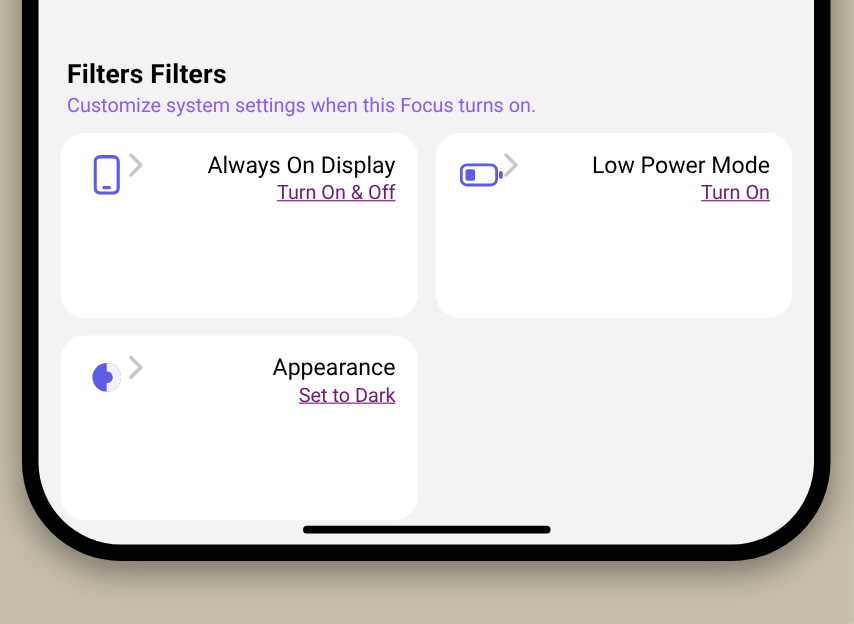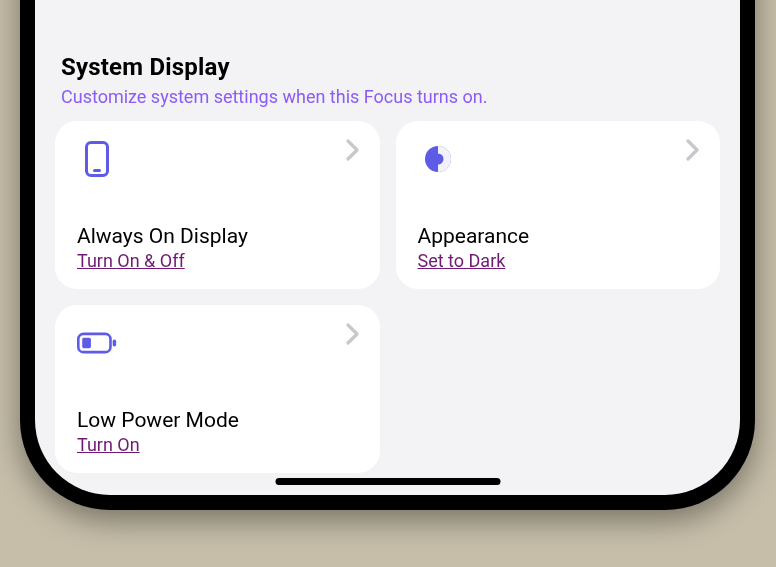--- a/index.html
+++ b/index.html
@@ -57,24 +57,24 @@
     display:flex;
     flex-wrap:wrap;
     gap:16px;
   }
   .card{
     width:calc(50% - 8px);
     background:#fff;
     border-radius:22px;
     padding:18px 20px 18px 22px;
     display:flex;
-    flex-direction:column;
     justify-content:space-between;
     position:relative;
     min-height:168px;
+    text-align:right;
   }
   .card-top{
     display:flex;
     align-items:flex-start;
     justify-content:space-between;
   }
   .card-icon{
     width:40px;
     height:40px;
     display:flex;
@@ -96,21 +96,21 @@
     text-decoration:underline;
   }
 </style>
 </head>
 <body>
 
 <div class="phone-frame">
   <div class="phone-inner">
 
     <div class="section-header">
-      <div class="section-title">System Display</div>
+      <div class="section-title">Filters Filters</div>
       <div class="section-sub">Customize system settings when this Focus turns on.</div>
     </div>
 
     <div class="cards">
 
       <div class="card">
         <div class="card-top">
           <span class="card-icon">
             <svg width="24" height="36" viewBox="0 0 24 36" fill="none">
               <rect x="1.5" y="1.5" width="21" height="33" rx="4.5" stroke="#5E5CE6" stroke-width="3"></rect>
@@ -125,56 +125,56 @@
         </div>
         <div>
           <div class="card-title">Always On Display</div>
           <div class="card-detail">Turn On &amp; Off</div>
         </div>
       </div>
 
       <div class="card">
         <div class="card-top">
           <span class="card-icon">
+            <svg width="46" height="24" viewBox="0 0 46 24" fill="none">
+              <rect x="1.5" y="1.5" width="37" height="21" rx="6" stroke="#5E5CE6" stroke-width="3"></rect>
+              <rect x="6" y="6" width="10" height="12" rx="2" fill="#5E5CE6"></rect>
+              <rect x="41" y="8" width="4" height="8" rx="2" fill="#5E5CE6"></rect>
+            </svg>
+          </span>
+          <span class="chev">
+            <svg width="14" height="22" viewBox="0 0 14 22" fill="none">
+              <path d="M2 2 L11 11 L2 20" stroke="#c7c7cc" stroke-width="3.2" stroke-linecap="round" stroke-linejoin="round"></path>
+            </svg>
+          </span>
+        </div>
+        <div>
+          <div class="card-title">Low Power Mode</div>
+          <div class="card-detail">Turn On</div>
+        </div>
+      </div>
+
+      <div class="card">
+        <div class="card-top">
+          <span class="card-icon">
             <svg width="30" height="30" viewBox="0 0 30 30">
               <circle cx="15" cy="15" r="13" fill="#5E5CE6"></circle>
               <path d="M15 2 A13 13 0 0 1 15 28 Z" fill="#ffffff" opacity="0.92"></path>
               <circle cx="15" cy="15" r="5.5" fill="#5E5CE6"></circle>
             </svg>
           </span>
           <span class="chev">
             <svg width="14" height="22" viewBox="0 0 14 22" fill="none">
               <path d="M2 2 L11 11 L2 20" stroke="#c7c7cc" stroke-width="3.2" stroke-linecap="round" stroke-linejoin="round"></path>
             </svg>
           </span>
         </div>
         <div>
           <div class="card-title">Appearance</div>
           <div class="card-detail">Set to Dark</div>
         </div>
       </div>
 
-      <div class="card">
-        <div class="card-top">
-          <span class="card-icon">
-            <svg width="46" height="24" viewBox="0 0 46 24" fill="none">
-              <rect x="1.5" y="1.5" width="37" height="21" rx="6" stroke="#5E5CE6" stroke-width="3"></rect>
-              <rect x="6" y="6" width="10" height="12" rx="2" fill="#5E5CE6"></rect>
-              <rect x="41" y="8" width="4" height="8" rx="2" fill="#5E5CE6"></rect>
-            </svg>
-          </span>
-          <span class="chev">
-            <svg width="14" height="22" viewBox="0 0 14 22" fill="none">
-              <path d="M2 2 L11 11 L2 20" stroke="#c7c7cc" stroke-width="3.2" stroke-linecap="round" stroke-linejoin="round"></path>
-            </svg>
-          </span>
-        </div>
-        <div>
-          <div class="card-title">Low Power Mode</div>
-          <div class="card-detail">Turn On</div>
-        </div>
-      </div>
-
     </div>
 
     <div class="home-indicator"></div>
   </div>
 </div>
 
 </body></html>

